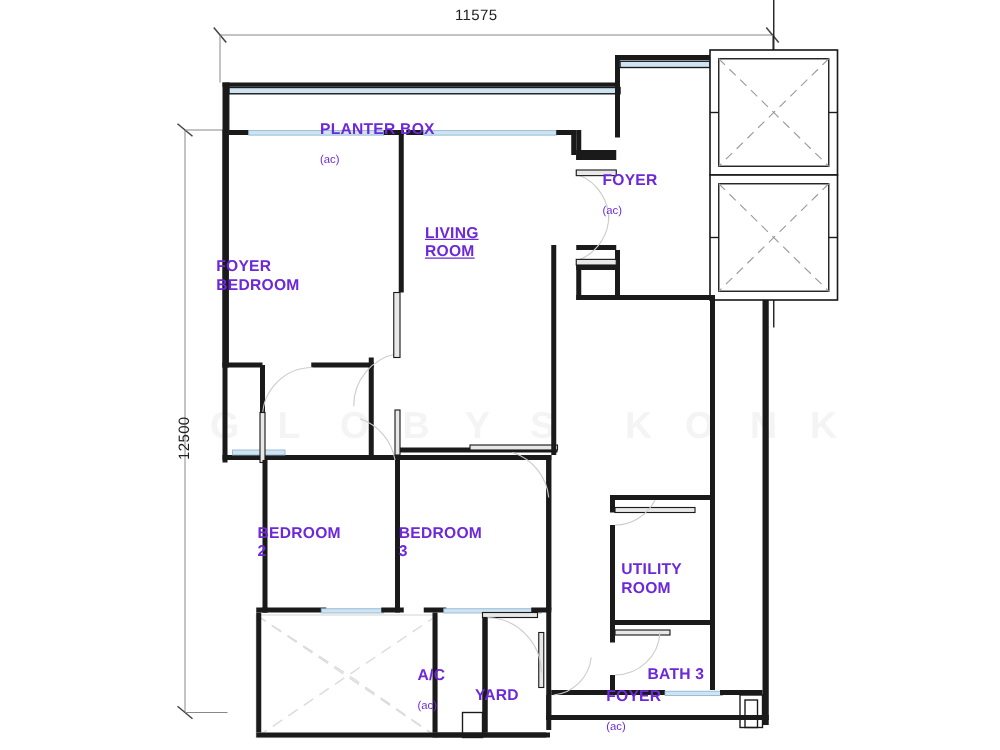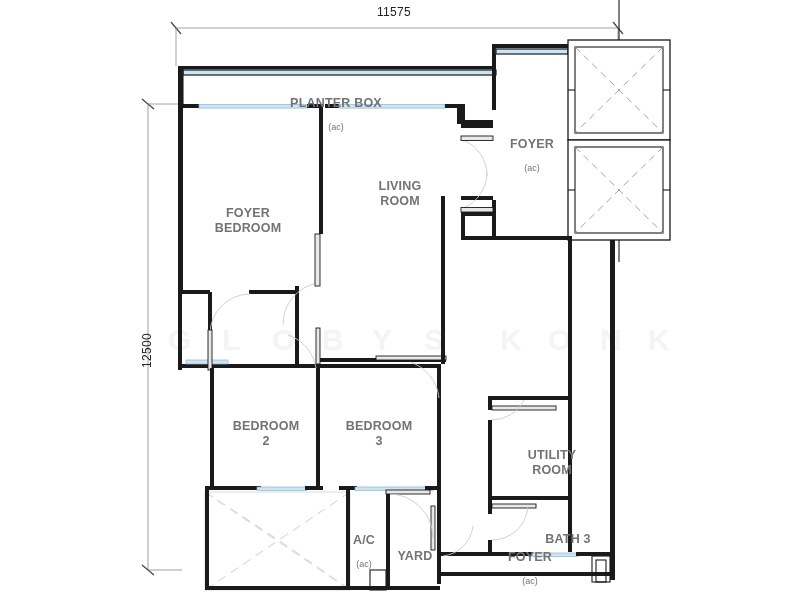--- a/index.html
+++ b/index.html
@@ -22,25 +22,24 @@
   #plan-svg {
     position: absolute;
     left: 0;
     top: 0;
     width: 800px;
     height: 600px;
     display: block;
   }
   .room-label {
     position: absolute;
-    text-align: center;
     font-family: "Liberation Sans", sans-serif;
     font-size: 12.5px;
     font-weight: 700;
-    color: #737373;
+    color: #6d28d9;
     line-height: 1.25;
     white-space: pre-line;
     letter-spacing: 0.2px;
     pointer-events: none;
   }
   .room-sub {
     display: block;
     font-size: 9px;
     font-weight: 400;
     letter-spacing: 0;
@@ -325,21 +324,21 @@
   <div class="room-label" style="left:256px; top:80px; width:160px;">
     <span>PLANTER BOX</span>
     <span class="room-sub">(ac)</span>
   </div>
 
   <div class="room-label" style="left:173px; top:190px; width:150px;">
     <span>FOYER
 BEDROOM</span>
   </div>
 
-  <div class="room-label" style="left:340px; top:163px; width:120px;">
+  <div class="room-label" style="left:340px; top:163px; width:120px;text-decoration:underline;">
     <span>LIVING
 ROOM</span>
   </div>
 
   <div class="room-label" style="left:482px; top:121px; width:100px;">
     <span>FOYER</span>
     <span class="room-sub">(ac)</span>
   </div>
 
 
@@ -370,17 +369,17 @@
 
   <div class="room-label" style="left:380px; top:533px; width:70px;">
     <span>YARD</span>
   </div>
 
   <div class="room-label" style="left:485px; top:534px; width:90px;">
     <span>FOYER</span>
     <span class="room-sub">(ac)</span>
   </div>
 
-  <div class="dim-text" style="left:377px; top:5px;">11575</div>
+  <div class="dim-text" style="left:364px; top:5px;">11575</div>
 
   <div class="dim-text vertical" style="left:140px; top:368px;">12500</div>
 
 </div>
 
 </body></html>

